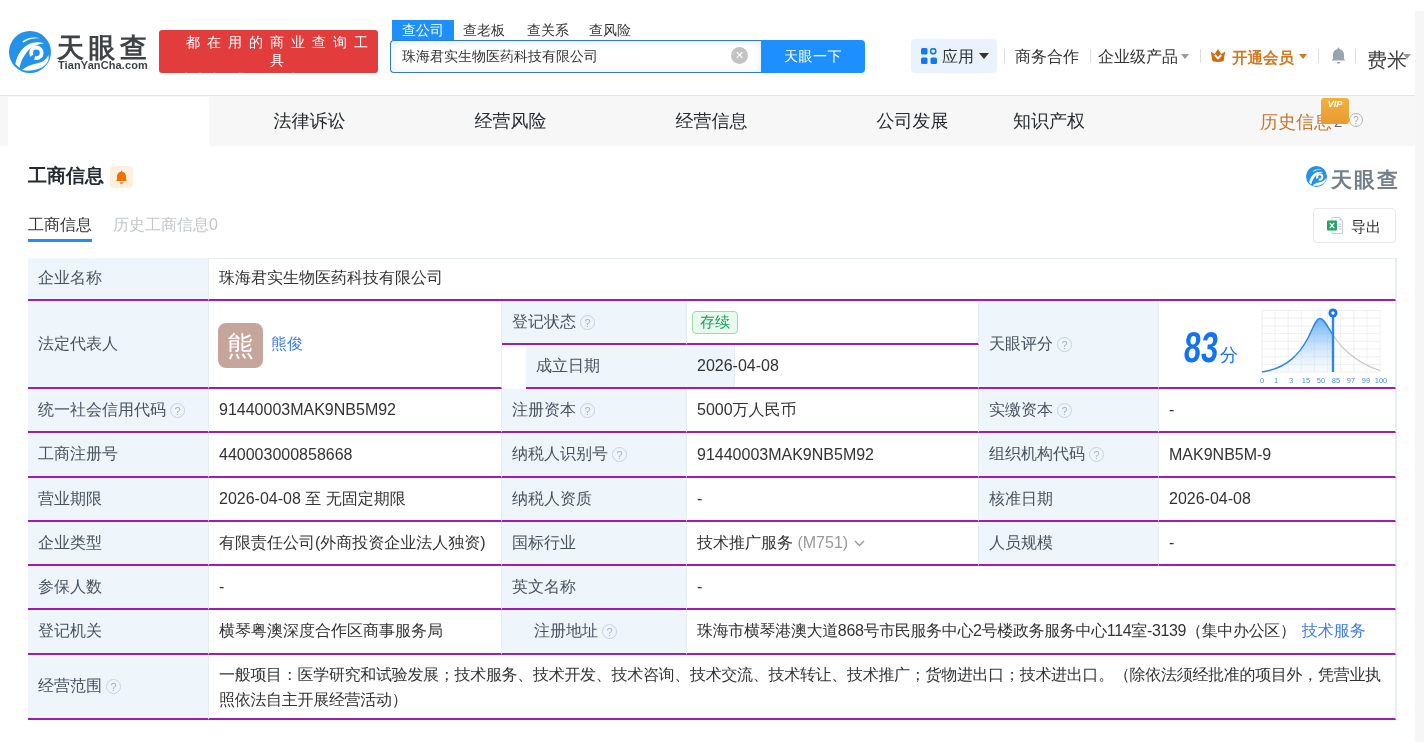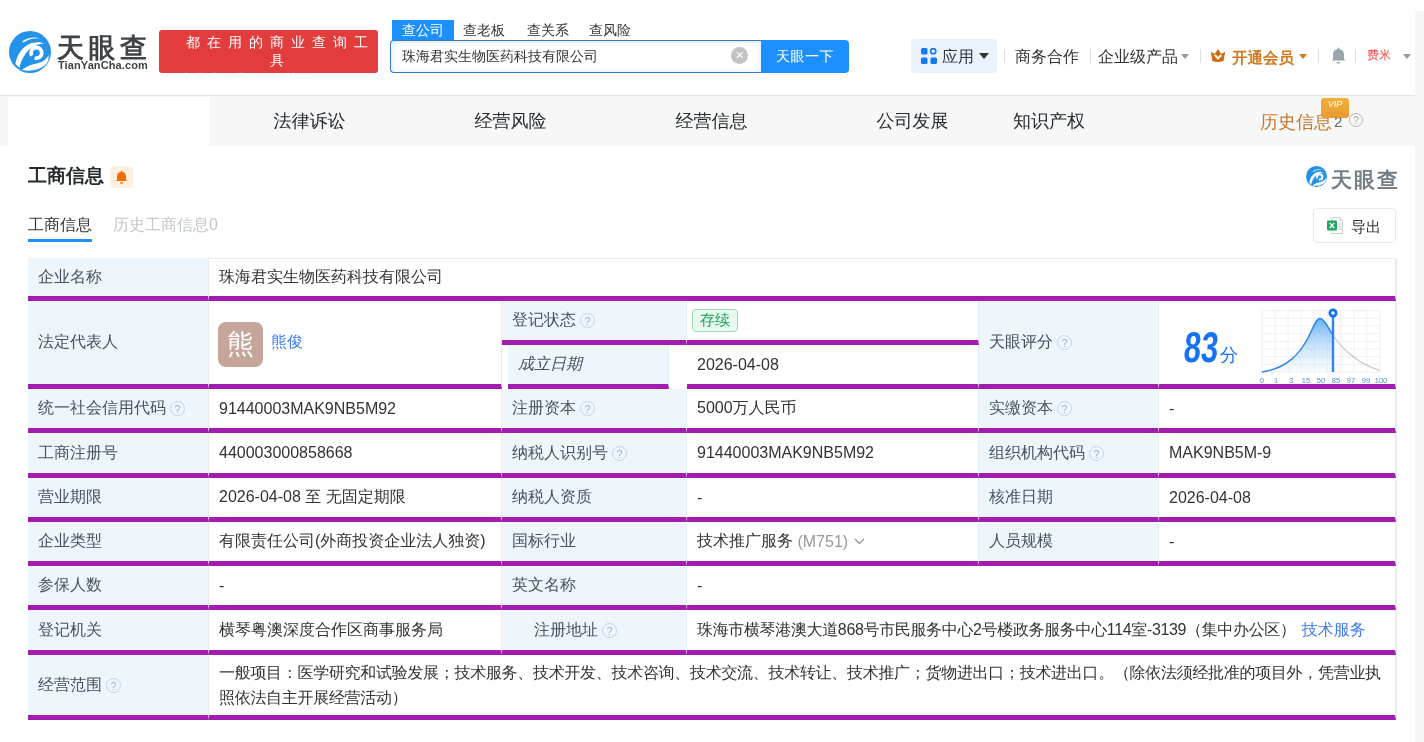--- a/index.html
+++ b/index.html
@@ -4,21 +4,21 @@
 <style>
 * { margin:0; padding:0; box-sizing:border-box; }
 body { font-family:"Liberation Sans", sans-serif; background:#fff; }
 #page { position:relative; width:1424px; height:742px; overflow:hidden; background:#fff; }
 .abs { position:absolute; }
 .lbl { color:#46535f; font-size:16px; }
 .val { color:#333; font-size:16px; }
 .qm { display:inline-block; width:15px; height:15px; line-height:14px; border:1px solid #c3d4e2; border-radius:50%; color:#9fb6c8; font-size:11px; text-align:center; vertical-align:-2.5px; margin-left:4px; }
 .cell { position:absolute; display:flex; align-items:center; padding-left:10px; }
 .lblc { background:#eef5fb; }
-.bd { border-right:1px solid #e7edf3; border-bottom:5px solid #a21caf; }
+.bd { border-right:1px solid #e7edf3; border-bottom:2px solid #a21caf; }
 </style>
 </head>
 <body>
 <div id="page">
 
   <div class="abs" style="left:0;top:10px;width:1424px;height:1px;background:#e3e3e3;"></div>
 
   <div class="abs" style="left:0;top:0;width:1424px;height:95px;background:#fff;">
 
     <svg class="abs" style="left:9px;top:31px;" width="42" height="42" viewBox="0 0 42 42">
@@ -40,21 +40,21 @@
 
     <div class="abs" style="left:392px;top:20px;width:62px;height:20px;background:#1e8fff;color:#fff;font-size:14px;text-align:center;line-height:20px;">查公司</div>
     <div class="abs" style="left:463px;top:20px;color:#333;font-size:14px;line-height:20px;">查老板</div>
     <div class="abs" style="left:527px;top:20px;color:#333;font-size:14px;line-height:20px;">查关系</div>
     <div class="abs" style="left:589px;top:20px;color:#333;font-size:14px;line-height:20px;">查风险</div>
 
     <div class="abs" style="left:390px;top:40px;width:371px;height:33px;background:#fff;border:1.5px solid #3379c5;border-right:none;border-radius:4px 0 0 4px;box-shadow:inset 0 1px 6px rgba(80,170,255,0.25);display:flex;align-items:center;">
       <div style="margin-left:11px;font-size:14px;color:#333;">珠海君实生物医药科技有限公司</div>
     </div>
     <div class="abs" style="left:731px;top:47px;width:17px;height:17px;border-radius:50%;background:#c3c3c3;color:#fff;font-size:11px;text-align:center;line-height:17px;">✕</div>
-    <div class="abs" style="left:761px;top:40px;width:88px;height:33px;background:#1e8fff;border-radius:0 4px 4px 0;color:#fff;font-size:14px;text-align:center;line-height:33px;letter-spacing:0.5px;">天眼一下</div>
+    <div class="abs" style="left:761px;top:40px;width:104px;height:33px;background:#1e8fff;border-radius:0 4px 4px 0;color:#fff;font-size:14px;text-align:center;line-height:33px;letter-spacing:0.5px;">天眼一下</div>
 
     <div class="abs" style="left:911px;top:39px;width:86px;height:34px;background:#e9f2fd;border-radius:4px;"></div>
     <svg class="abs" style="left:921px;top:48px;" width="16" height="16" viewBox="0 0 16 16">
       <rect x="0" y="0" width="6.5" height="6.5" rx="1.5" fill="#1479f0"></rect>
       <circle cx="12.2" cy="3.2" r="2.6" fill="none" stroke="#1479f0" stroke-width="1.6"></circle>
       <rect x="0" y="9.5" width="6.5" height="6.5" rx="1.5" fill="#1479f0"></rect>
       <rect x="9.5" y="9.5" width="6.5" height="6.5" rx="1.5" fill="#1479f0"></rect>
     </svg>
     <div class="abs" style="left:942px;top:47px;font-size:16px;color:#333;">应用</div>
     <div class="abs" style="left:979px;top:53px;width:0;height:0;border-left:5px solid transparent;border-right:5px solid transparent;border-top:6px solid #333;"></div>
@@ -69,35 +69,35 @@
       <path d="M4.8 7 L8 10.4 L11.2 7" stroke="#fff" stroke-width="2" fill="none"></path>
     </svg>
     <div class="abs" style="left:1232px;top:48px;font-size:15.5px;color:#d2781e;font-weight:bold;">开通会员</div>
     <div class="abs" style="left:1299px;top:54px;width:0;height:0;border-left:4.5px solid transparent;border-right:4.5px solid transparent;border-top:5px solid #d2781e;"></div>
     <div class="abs" style="left:1318px;top:49px;width:1px;height:14px;background:#ddd;"></div>
     <svg class="abs" style="left:1331px;top:47px;" width="15" height="17" viewBox="0 0 15 17">
       <path d="M7.5 0.5 C7.9 0.5 8.3 0.9 8.3 1.4 L8.3 2 C11 2.4 13 4.7 13 7.5 L13 12 L14.5 13.5 L0.5 13.5 L2 12 L2 7.5 C2 4.7 4 2.4 6.7 2 L6.7 1.4 C6.7 0.9 7.1 0.5 7.5 0.5 Z" fill="#9aa4ad"></path>
       <rect x="5.7" y="15" width="3.6" height="1.6" rx="0.8" fill="#9aa4ad"></rect>
     </svg>
     <div class="abs" style="left:1355px;top:49px;width:1px;height:14px;background:#ddd;"></div>
-    <div class="abs" style="left:1367px;top:47px;font-size:12px;color:#ef4444;">费米</div>
+    <div class="abs" style="left:1367px;top:47px;font-size:20px;color:#404040;">费米</div>
     <div class="abs" style="left:1403px;top:54px;width:0;height:0;border-left:4.5px solid transparent;border-right:4.5px solid transparent;border-top:5px solid #999;"></div>
   </div>
 
   <div class="abs" style="left:0;top:95px;width:1424px;height:51px;background:#f7f7f7;border-top:1px solid #e5e5e5;">
     <div class="abs" style="left:8px;top:1px;width:201px;height:50px;background:#fff;"></div>
     <div class="abs" style="left:209px;top:0;width:201px;height:50px;text-align:center;line-height:50px;font-size:18px;color:#252b31;">法律诉讼</div>
     <div class="abs" style="left:410px;top:0;width:201px;height:50px;text-align:center;line-height:50px;font-size:18px;color:#252b31;">经营风险</div>
     <div class="abs" style="left:611px;top:0;width:201px;height:50px;text-align:center;line-height:50px;font-size:18px;color:#252b31;">经营信息</div>
     <div class="abs" style="left:812px;top:0;width:201px;height:50px;text-align:center;line-height:50px;font-size:18px;color:#252b31;">公司发展</div>
     <div class="abs" style="left:1013px;top:0;width:201px;height:50px;text-align:left;line-height:50px;font-size:18px;color:#252b31;">知识产权</div>
     <div class="abs" style="left:1260px;top:14px;font-size:18px;color:#c8762e;">历史信息</div>
     <div class="abs" style="left:1334px;top:17px;font-size:15px;color:#666;">2</div>
     <div class="abs" style="left:1349px;top:17px;width:14px;height:14px;border:1px solid #b6b6b6;border-radius:50%;color:#a9a9a9;font-size:10px;text-align:center;line-height:13px;">?</div>
-    <div class="abs" style="left:1321px;top:2px;width:28px;height:20px;background:linear-gradient(180deg,#f3b03c,#e89a32);border-radius:3px;color:#fff;font-size:9px;font-weight:normal;font-style:italic;text-align:center;line-height:13px;">VIP</div>
+    <div class="abs" style="left:1321px;top:2px;width:28px;height:26px;background:linear-gradient(180deg,#f3b03c,#e89a32);border-radius:3px;color:#fff;font-size:9px;font-weight:bold;font-style:italic;text-align:center;line-height:13px;">VIP</div>
   </div>
 
   <div class="abs" style="left:28px;top:165px;font-size:19px;line-height:22px;font-weight:bold;color:#252b31;">工商信息</div>
   <div class="abs" style="left:110px;top:166px;width:23px;height:22px;background:#fdf0e0;border-radius:4px;">
     <svg style="position:absolute;left:5px;top:4px;" width="13" height="14" viewBox="0 0 15 17">
       <path d="M7.5 0.5 C7.9 0.5 8.3 0.9 8.3 1.4 L8.3 2 C11 2.4 13 4.7 13 7.5 L13 12 L14.5 13.5 L0.5 13.5 L2 12 L2 7.5 C2 4.7 4 2.4 6.7 2 L6.7 1.4 C6.7 0.9 7.1 0.5 7.5 0.5 Z" fill="#f96d00"></path>
       <rect x="5.7" y="15" width="3.6" height="1.6" rx="0.8" fill="#f96d00"></rect>
     </svg>
   </div>
 
@@ -136,21 +136,21 @@
 
   <div class="cell bd lblc lbl" style="left:28px;top:301px;width:181px;height:88px;">法定代表人</div>
   <div class="cell bd" style="left:209px;top:301px;width:293px;height:88px;padding-left:9px;">
     <div style="width:45px;height:45px;background:#c6a69a;border-radius:8px;color:#fff;font-size:27px;display:flex;align-items:center;justify-content:center;margin-top:3px;">熊</div>
     <div style="margin-left:8px;color:#3e7bf0;font-size:16px;">熊俊</div>
   </div>
   <div class="cell bd lblc lbl" style="left:502px;top:301px;width:185px;height:44px;">登记状态<span class="qm">?</span></div>
   <div class="cell bd" style="left:687px;top:301px;width:292px;height:44px;padding-left:5px;">
     <div style="border:1px solid #9adbb4;background:#e8f9ee;color:#1a9e5c;border-radius:4px;padding:1px 7px;font-size:15px;">存续</div>
   </div>
-  <div class="cell bd lblc lbl" style="left:508px;top:345px;width:161px;height:44px;font-style:italic;">成立日期</div>
+  <div class="cell bd lblc lbl" style="left:526px;top:345px;width:209px;height:44px;">成立日期</div>
   <div class="cell bd val" style="left:687px;top:345px;width:292px;height:44px;">2026-04-08</div>
   <div class="cell bd lblc lbl" style="left:979px;top:301px;width:180px;height:88px;">天眼评分<span class="qm">?</span></div>
   <div class="cell bd" style="left:1159px;top:301px;width:237px;height:88px;"></div>
   <div class="abs" style="left:1186px;top:326px;color:#1573f2;font-size:43px;font-weight:bold;line-height:43px;transform:skewX(-5deg) scaleX(0.72);transform-origin:left top;">83</div>
   <div class="abs" style="left:1220px;top:343px;color:#1573f2;font-size:18px;">分</div>
   <svg class="abs" style="left:1260px;top:305px;" width="132" height="80" viewBox="0 0 132 80">
     <g stroke="#ececec" stroke-width="0.8" fill="none">
       <path d="M2 5.5 H120 M2 13.2 H120 M2 20.9 H120 M2 28.6 H120 M2 36.3 H120 M2 44 H120 M2 51.7 H120 M2 59.4 H120 M2 67 H120"></path>
       <path d="M2 5.5 V67 M15.1 5.5 V67 M28.2 5.5 V67 M41.3 5.5 V67 M54.4 5.5 V67 M67.6 5.5 V67 M80.7 5.5 V67 M93.8 5.5 V67 M106.9 5.5 V67 M120 5.5 V67"></path>
     </g>

